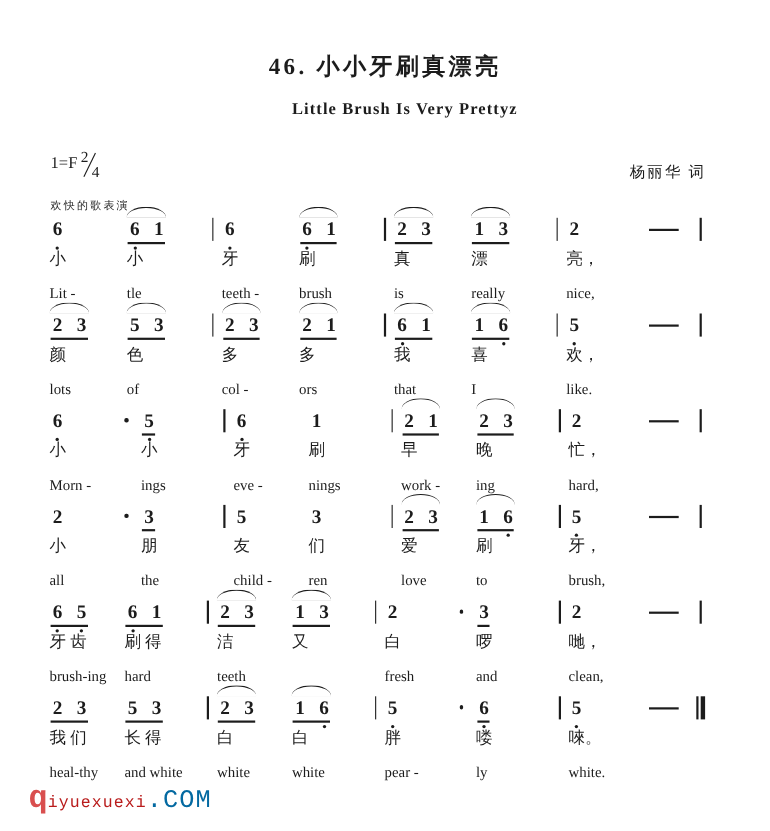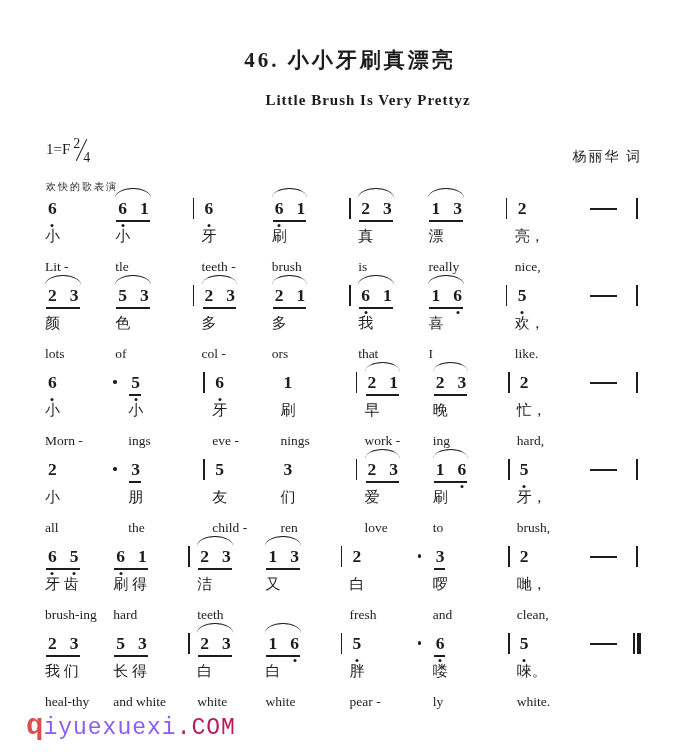--- a/index.html
+++ b/index.html
@@ -46,22 +46,22 @@
   .fb2{display:flex;gap:2.5px;margin-top:12px;}
   .fb2 b{display:block;height:21px;background:#1c1c1c;}
   .fb2 .thin{width:1.6px;}
   .fb2 .thick{width:4px;}
   .dashline{display:block;width:27px;height:2.4px;background:#1c1c1c;margin:22px 0 0 5px;}
   .rdot{display:block;width:3.6px;height:3.6px;border-radius:50%;background:#1c1c1c;margin-top:20px;}
 
   
   .wm{position:absolute;left:26px;top:710px;font-family:"Liberation Mono",monospace;white-space:nowrap;}
   .wq{font-size:29px;font-weight:700;color:#d94f4f;}
-  .wt{font-size:23px;color:#8b5cf6;letter-spacing:1px;}
-  .wc{font-size:23px;color:#be185d;letter-spacing:1px;}
+  .wt{font-size:15px;color:#b91c1c;letter-spacing:1px;}
+  .wc{font-size:23px;color:#0369a1;letter-spacing:1px;}
   i,b{font-style:normal;}
 </style>
 </head>
 <body>
 
 <div class="page">
 
   <div class="title">46. 小小牙刷真漂亮</div>
   <div class="subtitle">Little Brush Is Very Prettyz</div>
 

